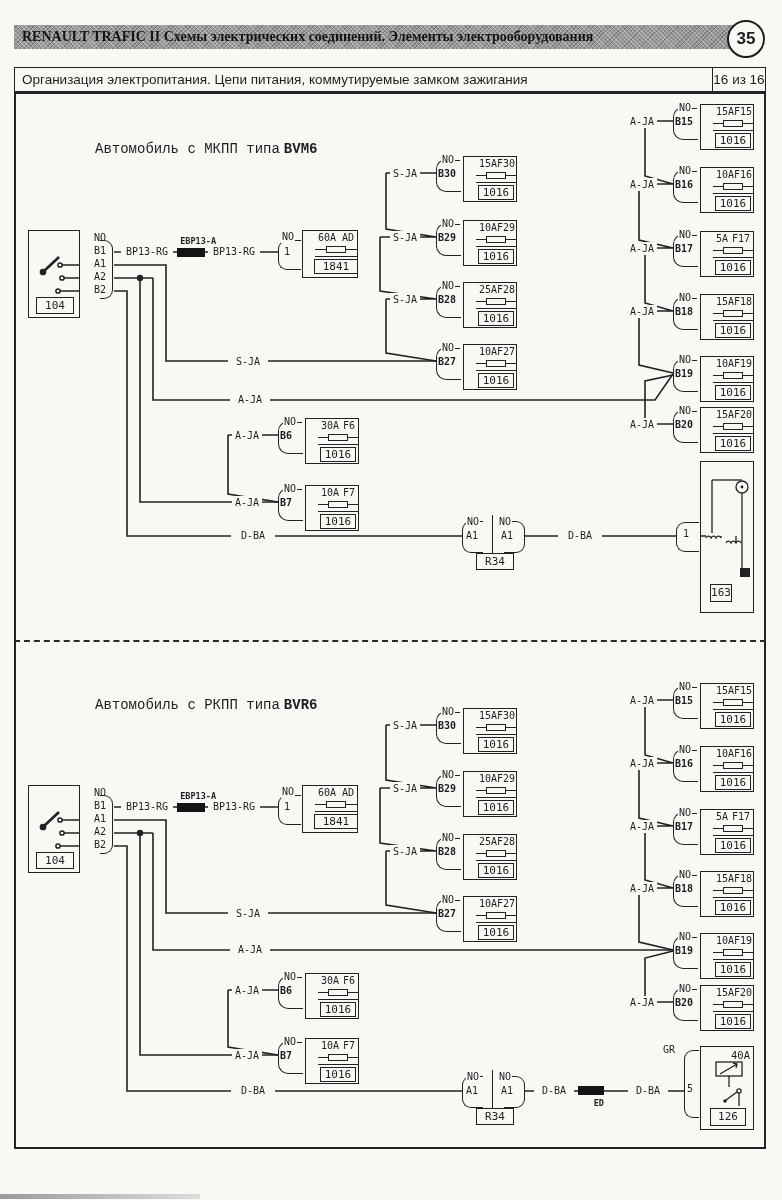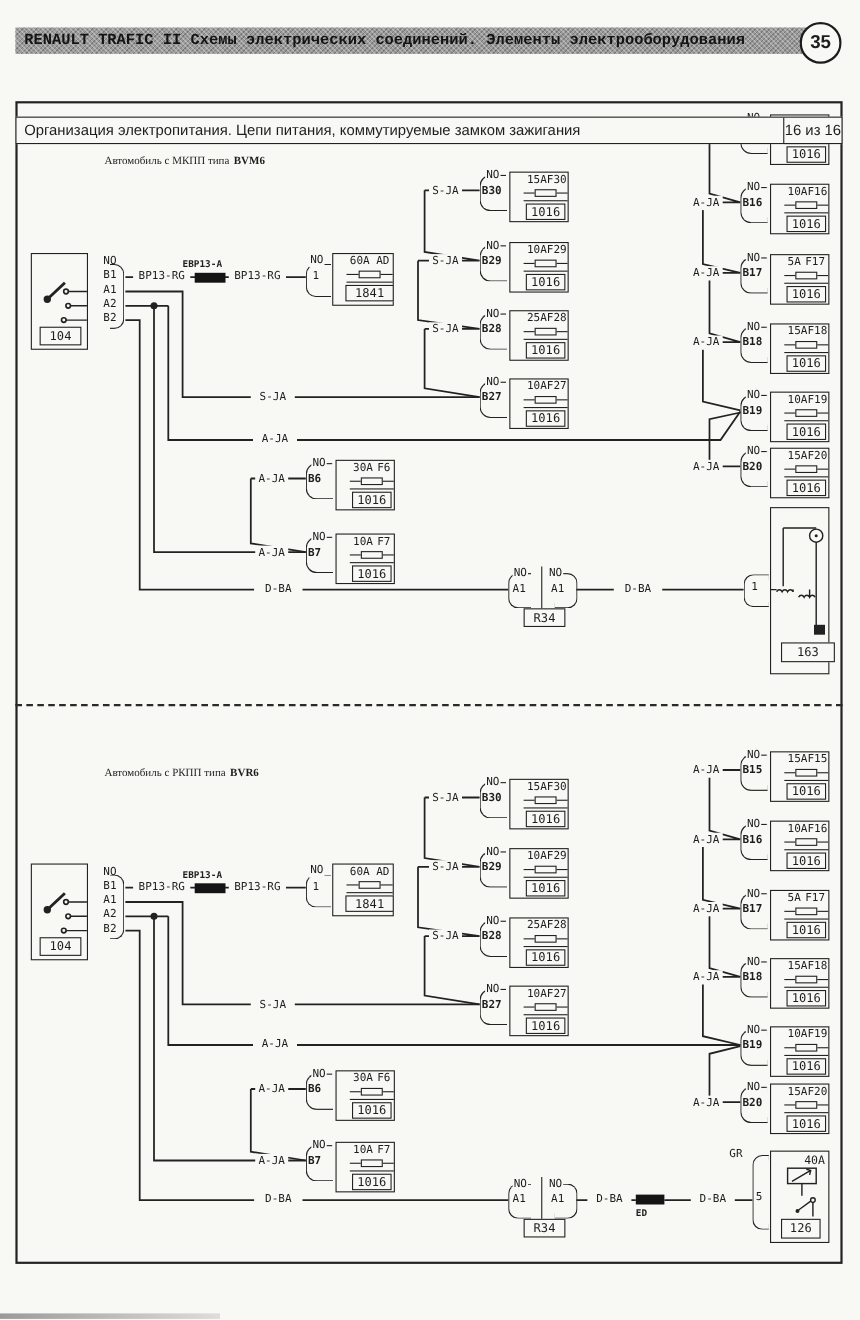--- a/index.html
+++ b/index.html
@@ -6,43 +6,43 @@
   .page{position:relative;width:782px;height:1200px;background:#f8f8f5;overflow:hidden;
         font-family:"DejaVu Sans Mono",monospace;color:#1e1e1e;}
   
   .watermark{position:absolute;left:0;right:0;top:1px;text-align:center;
              font-family:"Liberation Serif",serif;font-size:16px;color:#2b2baa;z-index:5;}
   .hbar{position:absolute;left:14px;top:25px;width:744px;height:24px;
         background:#9b9b9b;
         background-image:repeating-linear-gradient(45deg,rgba(255,255,255,.28) 0 1px,transparent 1px 3px),
                          repeating-linear-gradient(-45deg,rgba(0,0,0,.22) 0 1px,transparent 1px 3px);
         display:flex;align-items:center;padding-left:8px;box-sizing:border-box;
-        font-family:Liberation Mono, monospace;font-weight:bold;font-size:14px;color:#141414;z-index:4;}
+        font-family:Liberation Serif, serif;font-weight:bold;font-size:14px;color:#141414;z-index:4;}
   .badge{position:absolute;left:727px;top:20px;width:34px;height:34px;border:2.5px solid #1c1c1c;border-radius:50%;
          background:#f8f8f5;display:flex;align-items:center;justify-content:center;
          font-family:"Liberation Sans",sans-serif;font-weight:bold;font-size:17px;z-index:5;}
   .subh{position:absolute;left:14px;top:67px;width:752px;height:25px;border:1.8px solid #222;
         box-sizing:border-box;display:flex;background:#f8f8f5;z-index:4;
-        font-family:"Liberation Sans",sans-serif;font-size:13.5px;margin-top:39px;}
+        font-family:"Liberation Sans",sans-serif;font-size:13.5px;}
   .subh-title{flex:1;display:flex;align-items:center;padding-left:7px;}
   .subh-pages{width:52px;border-left:1.8px solid #222;display:flex;align-items:center;justify-content:center;}
   .mainframe{position:absolute;left:14px;top:92px;width:752px;height:1057px;border:2.2px solid #222;
              box-sizing:border-box;z-index:0;}
   .dash-divider{position:absolute;left:14px;top:640px;width:752px;border-top:2px dashed #2a2a2a;z-index:1;}
   .scan-bar{position:absolute;left:0;top:1194px;width:200px;height:5px;
             background:linear-gradient(to right,#9a9a9a,#dedddb);z-index:5;}
-  .dtitle{position:absolute;font-family:Liberation Serif, serif;font-size:10px;z-index:3;}
+  .dtitle{position:absolute;font-family:Liberation Mono, monospace;font-size:14px;z-index:3;}
   .dtitle b{margin-left:4px;}
   
   svg.layer{position:absolute;left:0;top:0;z-index:1;pointer-events:none;}
   svg.artlayer{z-index:4;}
   
   .wl{position:absolute;height:13px;line-height:13px;font-size:10px;text-align:center;
       background:#f8f8f5;white-space:nowrap;z-index:2;}
-  .tinylabel{position:absolute;font-size:8.5px;font-weight:bold;text-align:left;
+  .tinylabel{position:absolute;font-size:8.5px;font-weight:bold;text-align:right;
              background:#f8f8f5;z-index:3;line-height:10px;}
   .blackfuse{position:absolute;width:28px;height:9px;background:#141414;z-index:3;}
   
   .fuse-inst{position:absolute;width:54px;height:46px;z-index:3;}
   .fi-bracket{position:absolute;left:-27px;top:3px;width:24px;height:31px;border:1.6px solid #222;
               border-right:none;border-radius:10px 0 0 10px;}
   .fi-no{position:absolute;left:-22px;top:-2px;font-size:10px;line-height:11px;background:#f8f8f5;
          padding:0 1px;z-index:4;}
   .fi-no::after{content:"";display:inline-block;width:5px;border-top:1.3px solid #222;
                 vertical-align:middle;margin-left:1px;}
@@ -380,21 +380,21 @@
   <div class="vline" style="left:492px;top:515px;height:42px"></div>
   <span class="plabel" style="left:466px;top:516px">NO</span>
   <span class="plabel" style="left:498px;top:516px">NO</span>
   <span class="plabel" style="left:465px;top:530px">A1</span>
   <span class="plabel" style="left:500px;top:530px">A1</span>
   <span class="unit-tag" style="left:476px;top:553px;width:38px;height:17px">R34</span>
 
   <div class="bracket-l" style="left:676px;top:522px;width:22px;height:28px"></div>
   <span class="plabel" style="left:682px;top:528px">1</span>
   <div class="cbox" style="left:700px;top:461px;width:54px;height:152px"></div>
-  <span class="unit-tag" style="left:710px;top:584px;width:49px;height:18px">163</span>
+  <span class="unit-tag" style="left:710px;top:584px;width:22px;height:18px">163</span>
 
   <div class="dtitle" style="left:95px;top:697px">
     <span>Автомобиль с РКПП типа</span><b>BVR6</b>
   </div>
 
   <div class="cbox" style="left:28px;top:785px;width:52px;height:88px"></div>
   <span class="unit-tag" style="left:36px;top:852px;width:38px;height:17px">104</span>
   <div class="pincol" style="left:80px;top:786px">
     <span>NO</span>
     <span>B1</span>

